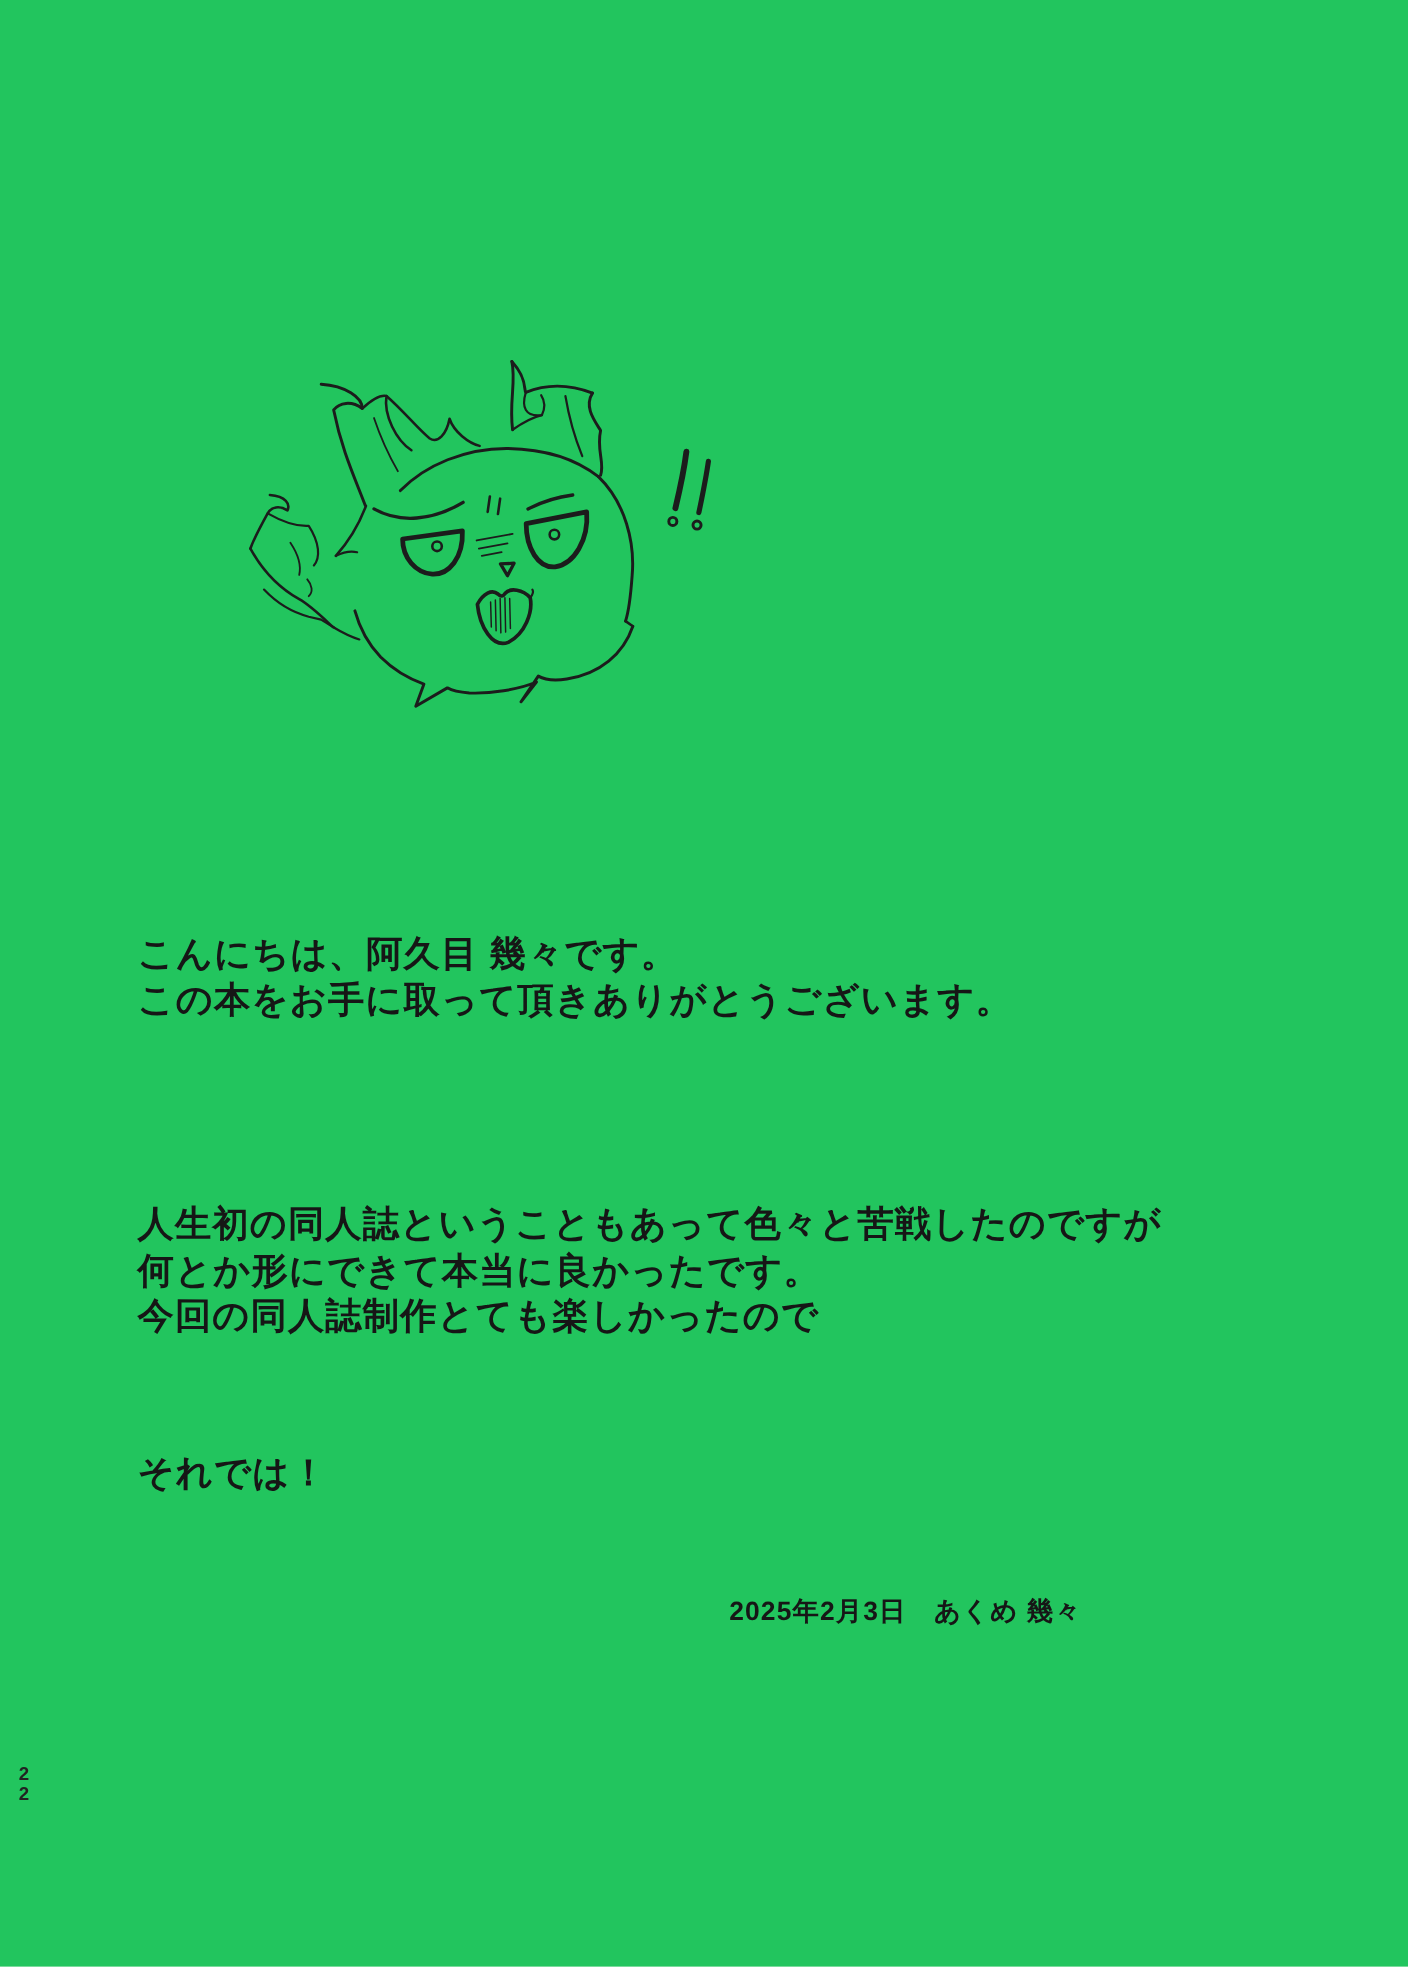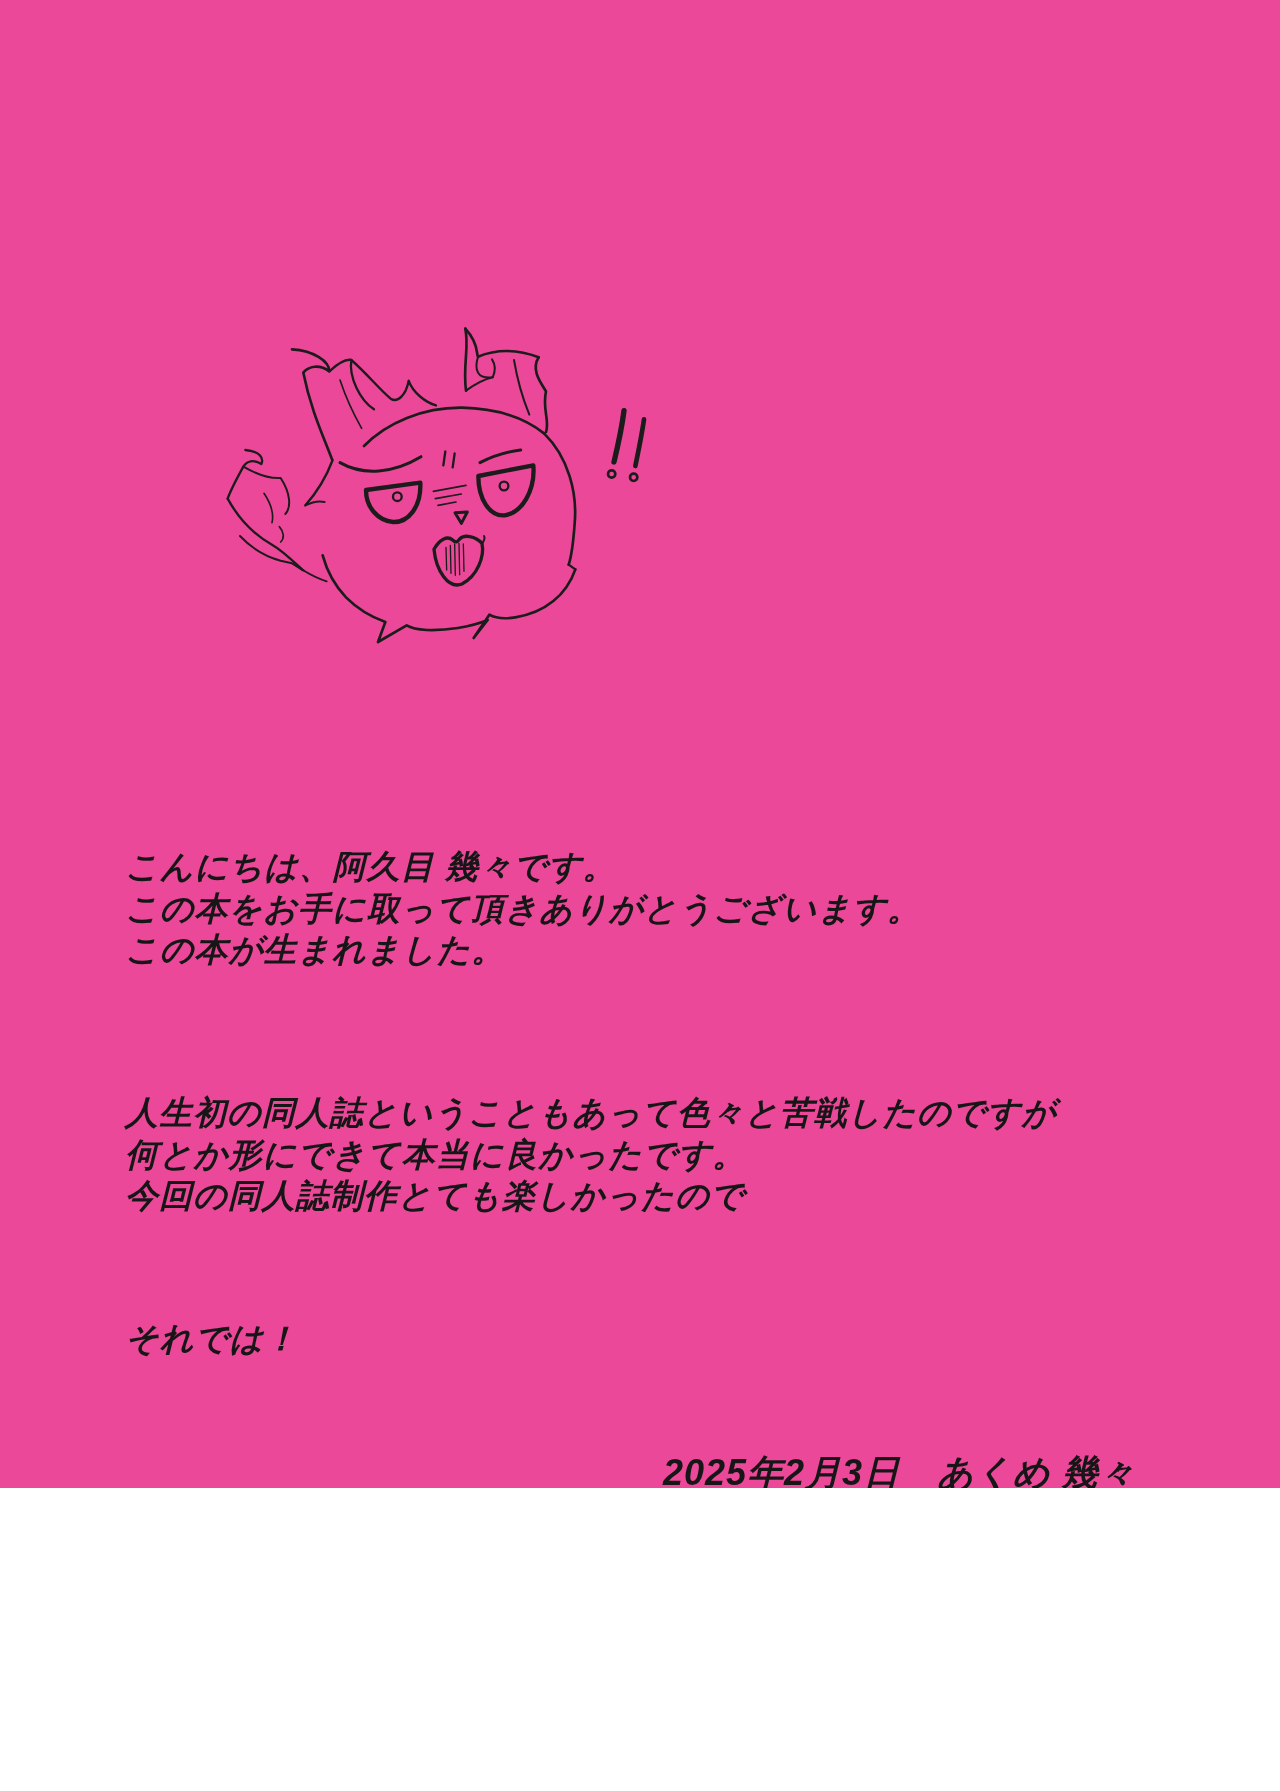--- a/index.html
+++ b/index.html
@@ -1,24 +1,23 @@
 <!DOCTYPE html>
 <html><head>
 <meta charset="utf-8">
 <style>
   html, body { margin: 0; padding: 0; background: #ffffff; }
   .page {
     position: relative;
     width: 1280px;
-    height: 1488px;
-    background: #ec4899;
+    height: 1788px;
+    background: #22c55e;
     overflow: hidden;
     font-family: "Liberation Sans", "DejaVu Sans", sans-serif;
     color: #121212;
-    font-style: italic;
   }
   .illustration-wrap {
     position: absolute;
     left: 160px;
     top: 260px;
     width: 520px;
     height: 400px;
   }
   .illustration-wrap svg { display: block; width: 100%; height: 100%; }
   .sketch { stroke: #1c1c1c; fill: none; stroke-linecap: round; stroke-linejoin: round; }
@@ -35,21 +34,21 @@
     white-space: pre;
     color: #161616;
   }
   .block-1 { top: 846px; }
   .block-2 { top: 1060px; margin-top: 32px; }
   .block-3 { top: 1318px; }
   .signature-line {
     position: absolute;
     left: 663px;
     top: 1449px;
-    font-size: 36px;
+    font-size: 24px;
     font-weight: 600;
     letter-spacing: 1px;
     white-space: pre;
     color: #161616;
   }
   .page-number {
     position: absolute;
     left: 17px;
     top: 1604px;
     text-align: center;
@@ -144,21 +143,20 @@
         <circle class="sketch" stroke-width="8" cx="1355" cy="642" r="11"></circle>
         <path class="sketch" stroke-width="14" d="M1452,478 C1446,520 1436,570 1426,618"></path>
         <circle class="sketch" stroke-width="8" cx="1421" cy="652" r="11"></circle>
       </g>
     </svg>
   </div>
 
   <div class="text-block block-1">
     <div class="t-line">こんにちは、阿久目 幾々です。</div>
     <div class="t-line">この本をお手に取って頂きありがとうございます。</div>
-    <div class="t-line">この本が生まれました。</div>
   </div>
 
   <div class="text-block block-2">
     <div class="t-line">人生初の同人誌ということもあって色々と苦戦したのですが</div>
     <div class="t-line">何とか形にできて本当に良かったです。</div>
     <div class="t-line">今回の同人誌制作とても楽しかったので</div>
   </div>
 
   <div class="text-block block-3">
     <div class="t-line">それでは！</div>

